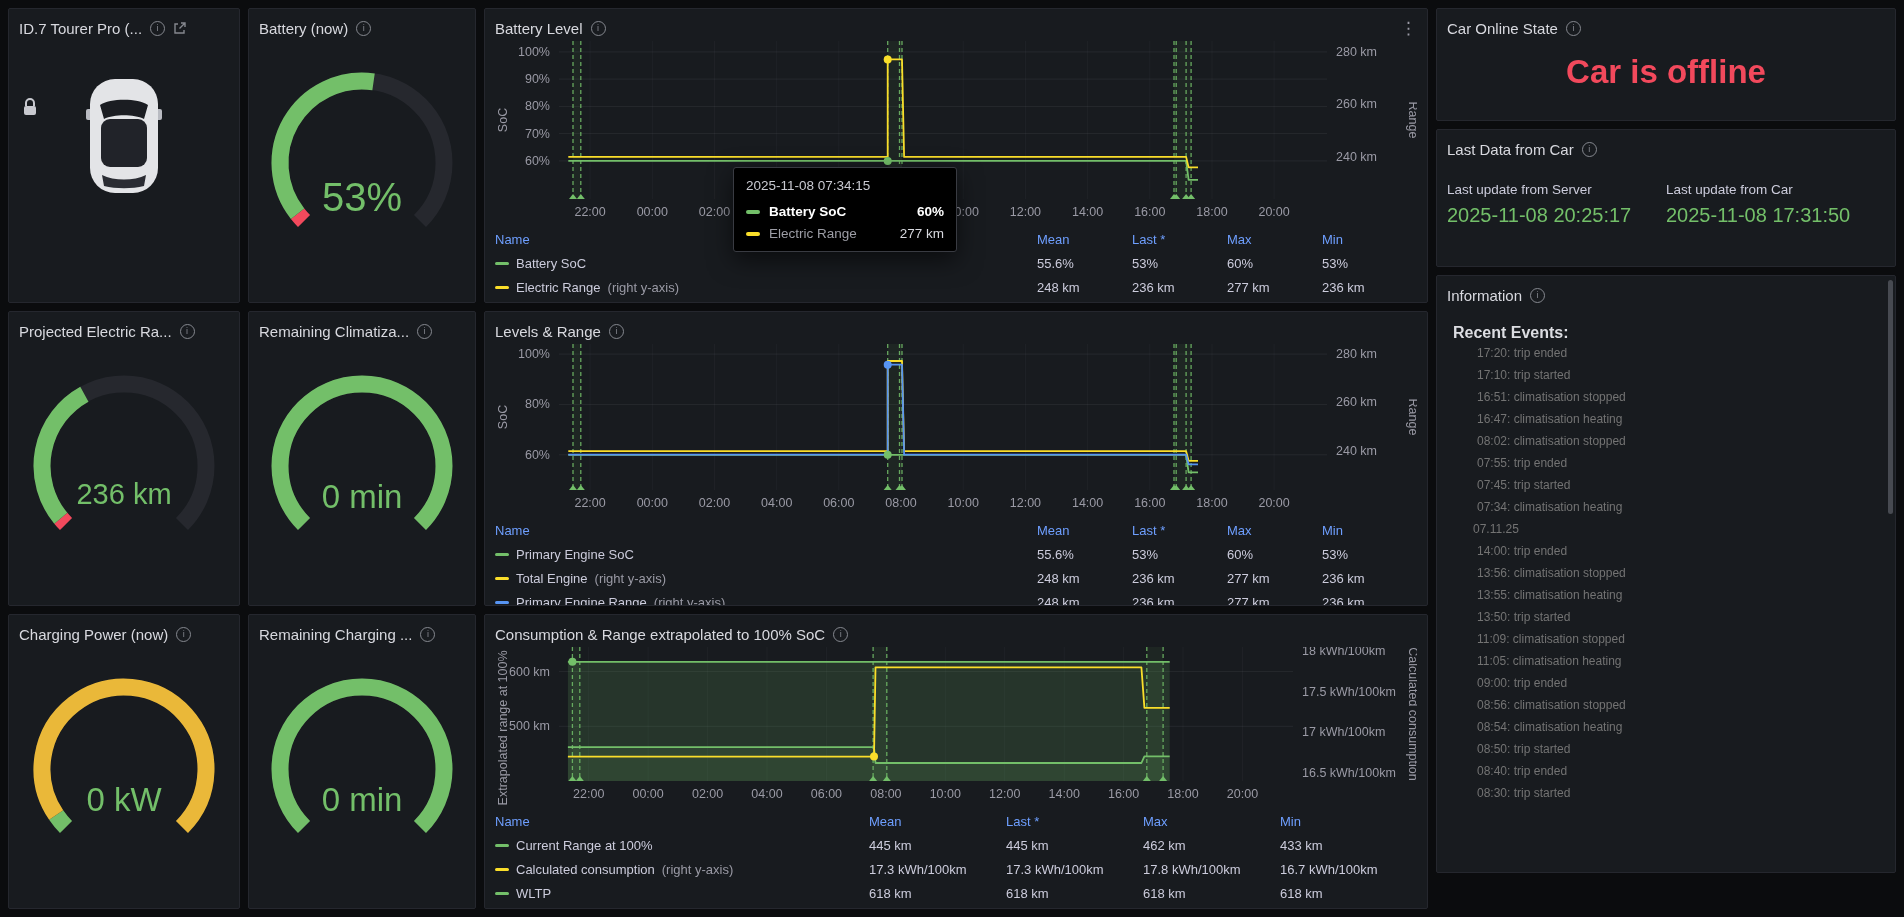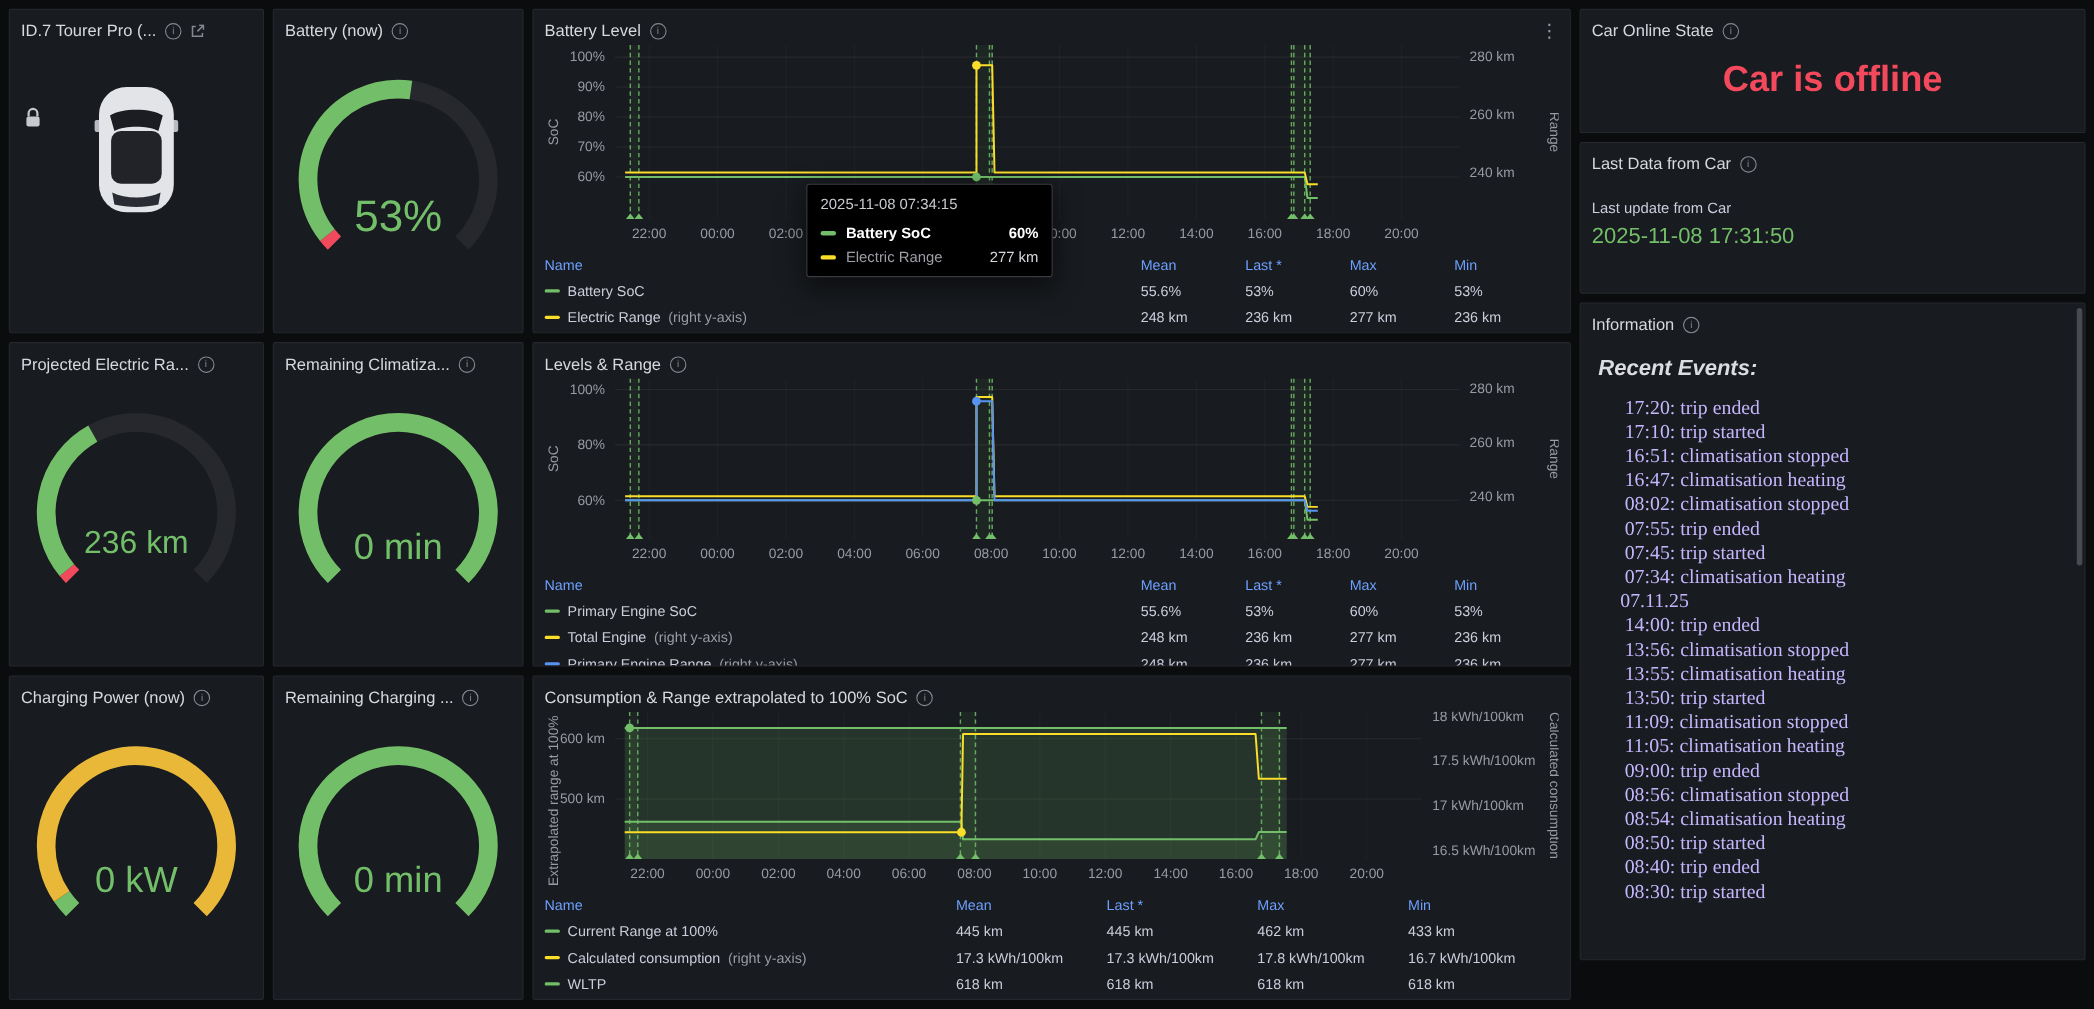--- a/index.html
+++ b/index.html
@@ -39,22 +39,22 @@
   .tt-val{color:#d8d9df;}
   
   .p-online{height:113px;}
   .p-lastdata{height:138px;}
   .p-info{height:598px;}
   .offline{color:#f2495c;font-size:33px;font-weight:600;text-align:center;margin-top:12px;}
   .ld-row{display:flex;margin-top:20px;}
   .ld-block{flex:1;}
   .ld-label{font-size:13.5px;color:#ccccdc;}
   .ld-value{font-size:20px;color:#73bf69;margin-top:7px;font-weight:500;}
-  .re-head{font-size:20px;font-weight:700;color:#dcdde2;margin:16px 0 12px 6px;font-style:italic;}
-  .event{font-size:18px;line-height:22px;padding-left:30px;color:#c4b5fd;white-space:nowrap;font-family:Liberation Serif, serif;}
+  .re-head{font-size:16px;font-weight:700;color:#dcdde2;margin:16px 0 0 6px;}
+  .event{font-size:12px;line-height:22px;padding-left:30px;color:#737373;white-space:nowrap;}
   .event.date{padding-left:26px;}
   .scroll-thumb{position:absolute;right:2px;top:4px;width:5px;height:234px;background:#474a51;border-radius:3px;}
   
   .car-wrap{display:flex;justify-content:center;margin-top:36px;}
   .lock{position:absolute;left:12px;top:88px;}
 </style>
 </head>
 <body>
 
 <div class="dash">
@@ -499,20 +499,24 @@
       <div class="offline" style="color: rgb(242, 73, 92);">Car is offline</div>
     </section>
 
     <section class="panel p-lastdata">
       <header>
         <h2>Last Data from Car</h2>
         <i class="i-ic"></i>
       </header>
       <div class="ld-row">
         <div class="ld-block">
+          <div class="ld-label">Last update from Server</div>
+          <div class="ld-value">2025-11-08 20:25:17</div>
+        </div>
+        <div class="ld-block">
           <div class="ld-label">Last update from Car</div>
           <div class="ld-value">2025-11-08 17:31:50</div>
         </div>
       </div>
     </section>
 
     <section class="panel p-info">
       <header>
         <h2>Information</h2>
         <i class="i-ic"></i>

